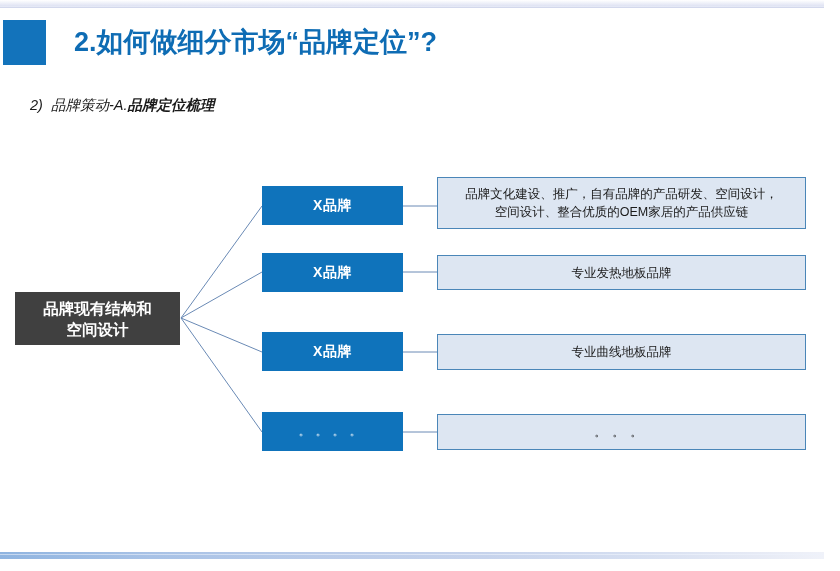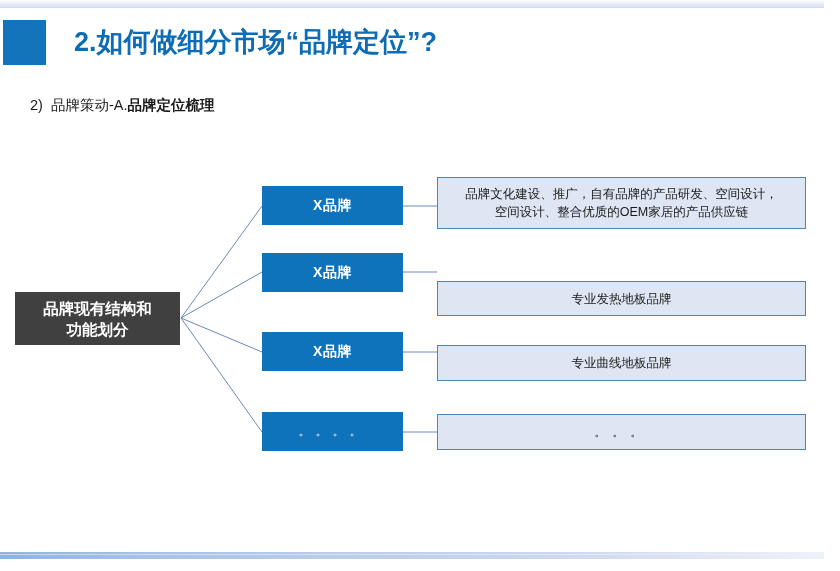--- a/index.html
+++ b/index.html
@@ -86,20 +86,21 @@
     line-height: 42px;
   }
 
   .subtitle {
     position: absolute;
     left: 30px; top: 95px;
     font-size: 14.5px;
     color: #1a1a1a;
     white-space: nowrap;
     line-height: 20px;
+    font-style: italic;
   }
   .subtitle .num { font-weight: normal; }
   .subtitle .plain { font-weight: normal; }
   .subtitle .bold  { font-weight: bold; }
 
   
   .diagram {
     position: absolute;
     left: 0; top: 0;
     width: 840px;
@@ -169,22 +170,22 @@
     text-align: center;
     line-height: 18px;
     box-sizing: border-box;
     padding: 2px 18px;
   }
   .desc-box.dots {
     font-size: 11px;
     letter-spacing: 7px;
   }
   .d1 { top: 177px; height: 52px; }
-  .d2 { top: 255px; height: 35px; margin-top: 26px; }
-  .d3 { top: 334px; height: 36px; margin-top: 11px; }
+  .d2 { top: 255px; height: 35px; }
+  .d3 { top: 334px; height: 36px; }
   .d4 { top: 414px; height: 36px; }
 </style>
 </head>
 <body>
 
 <div class="slide">
 
   <div class="top-band"></div>
   <div class="top-band-line"></div>
   <div class="right-edge"></div>
@@ -207,21 +208,21 @@
 
       <line x1="403" y1="206" x2="437" y2="206" stroke="#6a8ab5" stroke-width="1"></line>
       <line x1="403" y1="272" x2="437" y2="272" stroke="#6a8ab5" stroke-width="1"></line>
       <line x1="403" y1="352" x2="437" y2="352" stroke="#6a8ab5" stroke-width="1"></line>
       <line x1="403" y1="432" x2="437" y2="432" stroke="#6a8ab5" stroke-width="1"></line>
     </svg>
 
     <div class="root-box">
       <div>
         <div>品牌现有结构和</div>
-        <div>功能划分</div>
+        <div>空间设计</div>
       </div>
     </div>
 
     <div class="brand-box b1">X品牌</div>
     <div class="brand-box b2">X品牌</div>
     <div class="brand-box b3">X品牌</div>
     <div class="brand-box b4 dots">。。。。</div>
 
     <div class="desc-box d1">
       <div>

